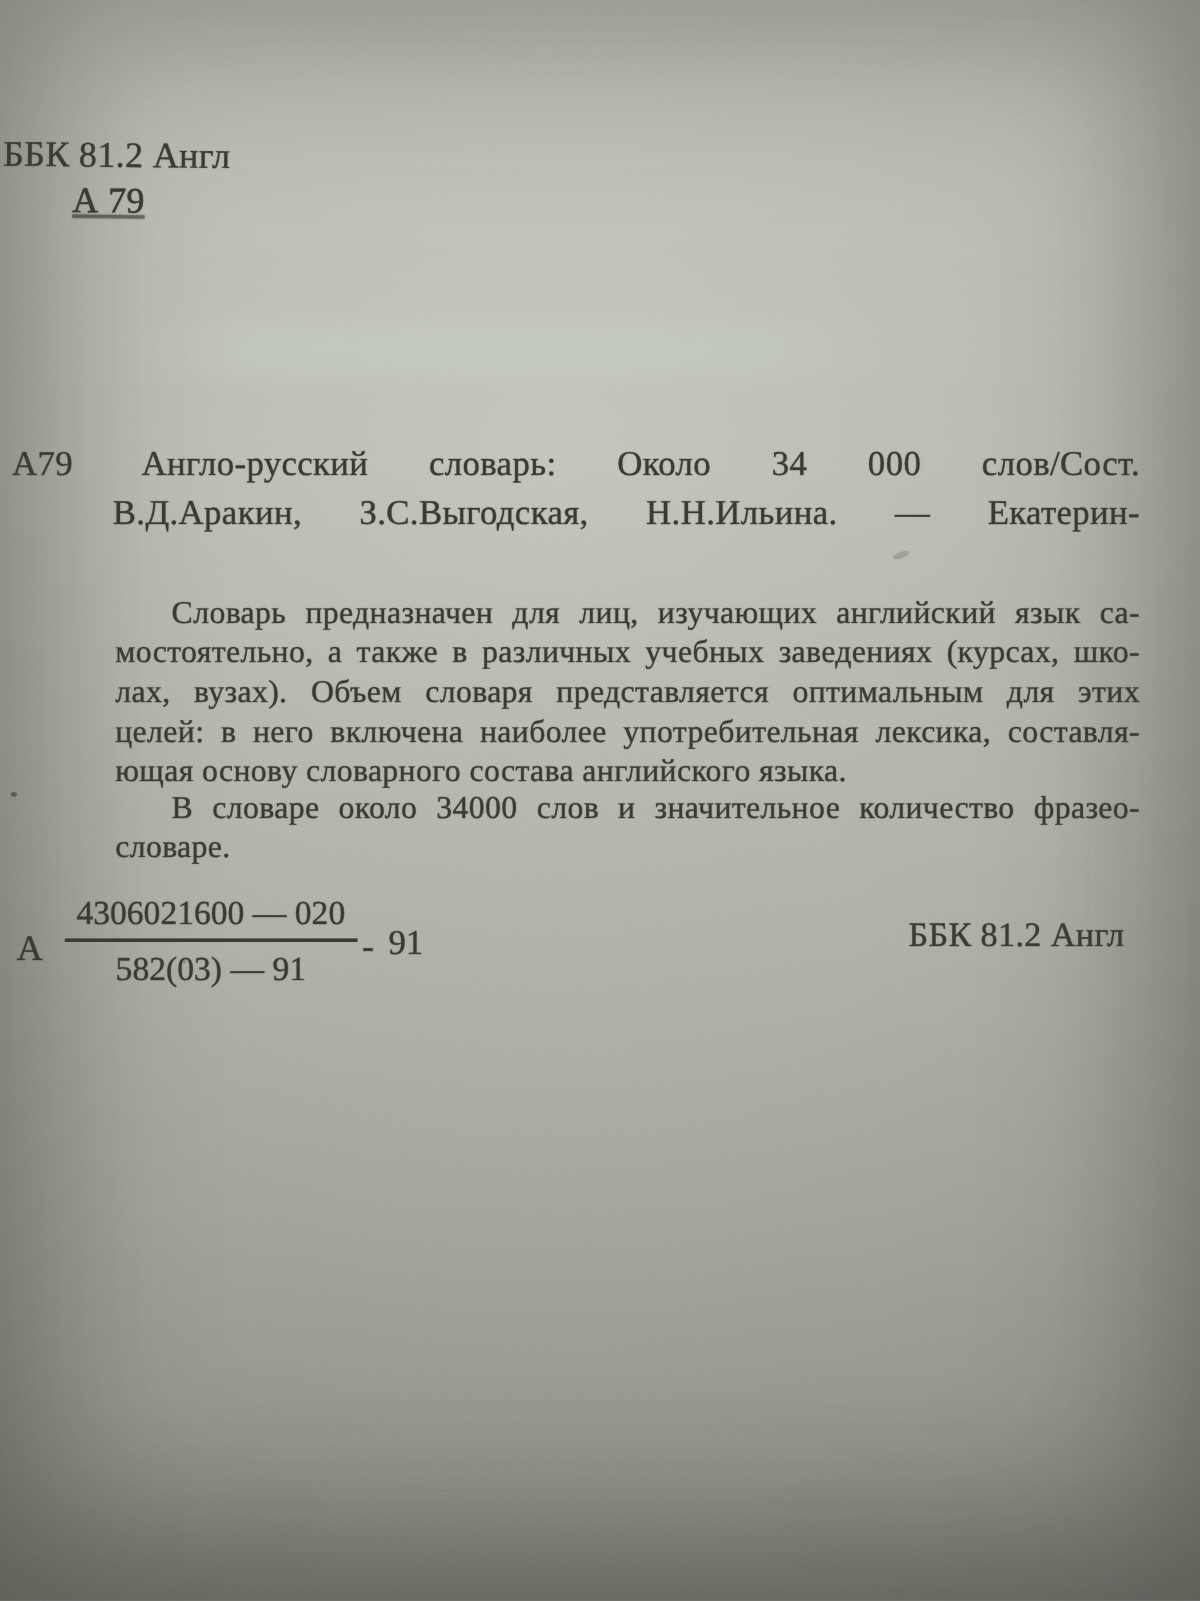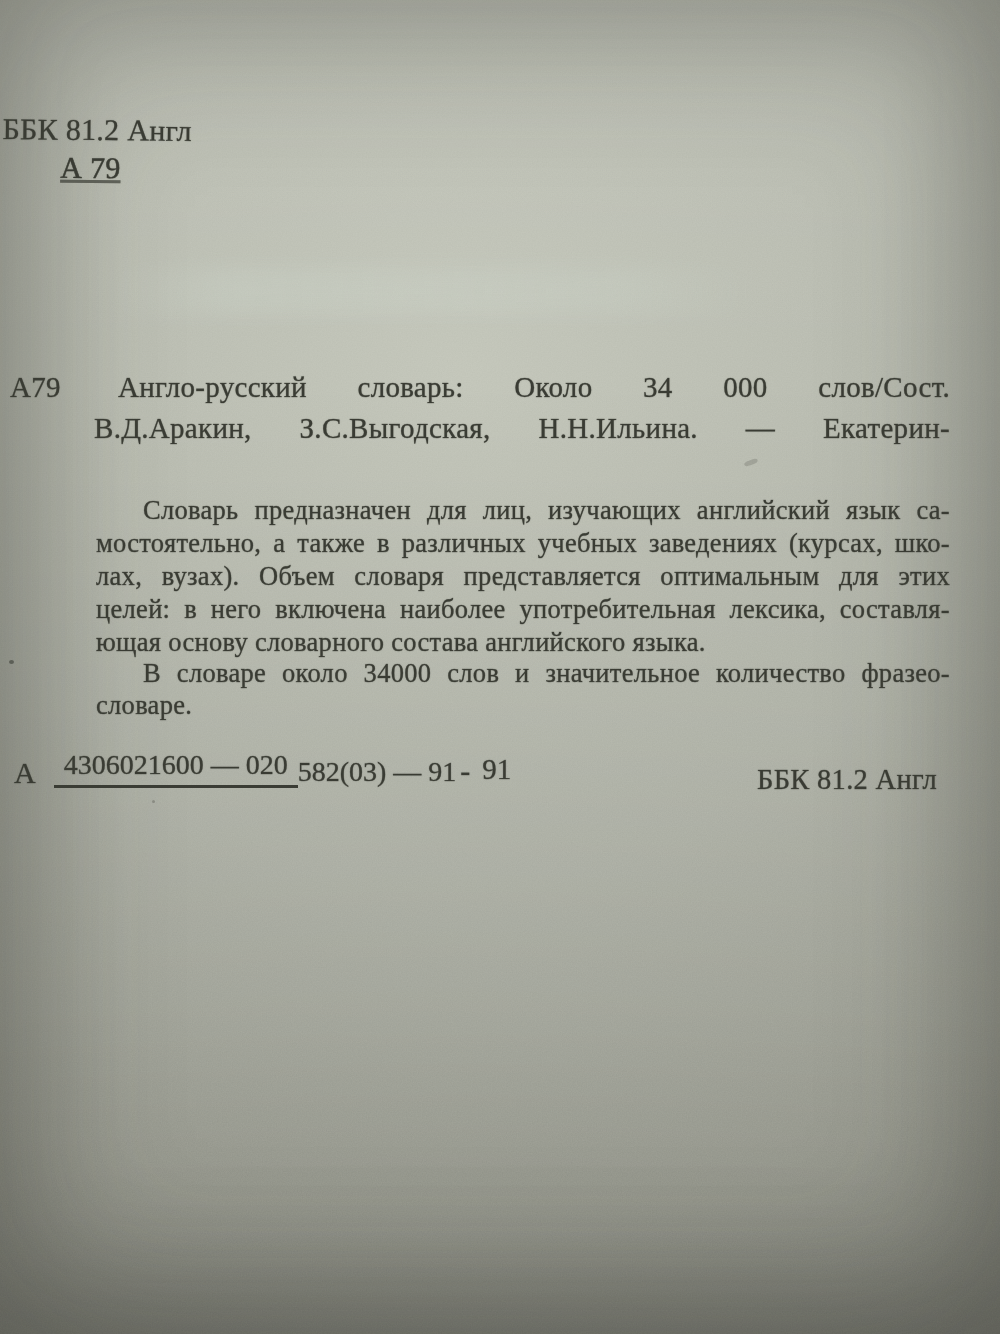--- a/index.html
+++ b/index.html
@@ -50,21 +50,21 @@
   .bbk-top-wrap { transform: rotate(0.6deg); transform-origin: left top; }
   .entry { font-size: 29px; text-align: center; }
   .para  { font-size: 26.5px; }
   .imprint-left {
     position: absolute; left: 14px; top: 746px;
     display: flex; align-items: center; gap: 18px;
     -webkit-text-stroke: 0.45px rgba(58,60,52,0.5);
     text-shadow: 0 0 1.4px rgba(58,60,52,0.4);
   }
   .imprint-prefix { font-size: 30px; padding-top: 10px; }
-  .fraction { display: inline-flex; flex-direction: row; align-items: center; font-size: 28px; }
+  .fraction { display: inline-flex; flex-direction: column; align-items: center; font-size: 28px; }
   .fraction .num { padding: 0 10px 4px; border-bottom: 3px solid #3a3c34; }
   .fraction .den { padding-top: 8px; }
   .imprint-sep { font-size: 30px; margin-left: -14px; padding-top: 6px; }
   .imprint-year { font-size: 29px; margin-left: -6px; padding-top: 2px; }
   .bbk-bottom { font-size: 28.5px; }
   .speck { position: absolute; background: rgba(50,52,45,0.55); border-radius: 50%; pointer-events: none; }
   .speck.s1 { left: 9px;  top: 660px; width: 5px; height: 4px; }
   .speck.s2 { left: 152px; top: 800px; width: 3px; height: 3px; opacity: .5; }
   .speck.s3 { left: 744px; top: 460px; width: 14px; height: 5px; opacity: .35; border-radius: 40%; transform: rotate(-20deg); }
 </style>

